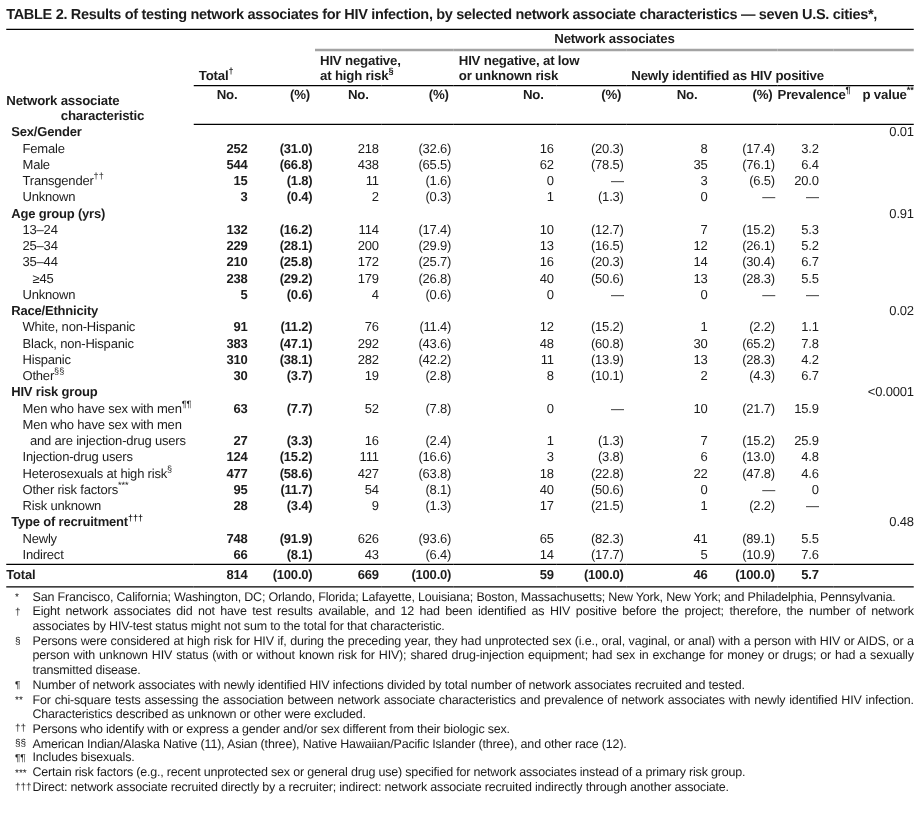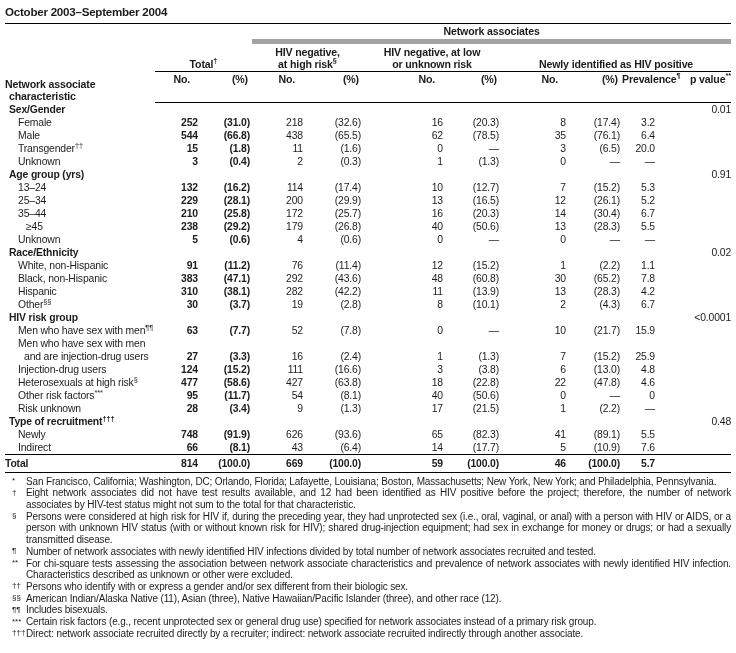--- a/index.html
+++ b/index.html
@@ -12,24 +12,24 @@
   
   .title{font-weight:bold;font-size:11.6px;line-height:13.6px;letter-spacing:-0.25px;}
   .title-rule{border-bottom:1.8px solid #000;margin-top:4px;}
   
   table{border-collapse:collapse;table-layout:fixed;width:726px;margin-top:2px;}
   td{font-size:10.4px;line-height:13px;padding:0;vertical-align:bottom;letter-spacing:-0.15px;
      overflow:visible;white-space:nowrap;}
   sup{font-size:7.3px;letter-spacing:0;line-height:0;}
   
   .hdr td{font-weight:bold;font-size:10.6px;line-height:11.5px;}
-  .span-cell{text-align:center;border-bottom:5px solid #a3a3a3;padding-bottom:2px;}
-  .grp{text-align:center;border-bottom:1px solid #000;padding:3px 4px 1px 4px;white-space:normal;}
+  .span-cell{text-align:center;border-bottom:2px solid #a3a3a3;padding-bottom:2px;}
+  .grp{border-bottom:1px solid #000;padding:3px 4px 1px 4px;white-space:normal;}
   .stub{vertical-align:bottom;white-space:normal;}
-  .stub .l2{padding-left:4px;}
+  .stub .l2{padding-left:4px;text-align:center;}
   .tr-sub td{border-bottom:1.8px solid #000;padding-bottom:16px;padding-top:2px;}
   .h-no{text-align:right;padding-right:10px;}
   .h-pct{text-align:right;padding-right:4px;}
   .h-prev{text-align:right;padding-right:1px;}
   .h-pval{text-align:right;}
   
   .c-label{text-align:left;white-space:normal;}
   .r-item .c-label{padding-left:13px;}
   .r-group .c-label{font-weight:bold;padding-left:4px;}
   .r-item.indent2 .c-label{padding-left:21px;}
@@ -48,21 +48,21 @@
   .fn-marker{flex:0 0 21px;padding-left:7px;box-sizing:border-box;font-size:8px;
              position:relative;top:0.5px;letter-spacing:0;}
   .fn-text{flex:1;font-size:10px;line-height:11.7px;letter-spacing:-0.15px;text-align:justify;}
 </style>
 </head>
 <body>
 
 <div class="page">
 
   <div class="title">
-    <div>October 2003–September 2004</div>
+    <div>TABLE 2. Results of testing network associates for HIV infection, by selected network associate characteristics — seven U.S. cities*,</div>
   </div>
   <div class="title-rule"></div>
 
   <table>
     <colgroup>
       <col style="width:150px">
         <col style="width:45px">
         <col style="width:52px">
       <col style="width:53px">
         <col style="width:58px">

